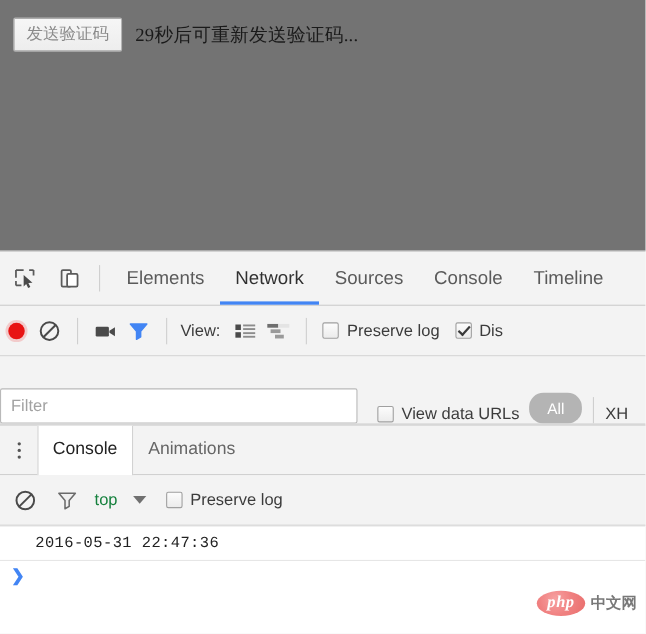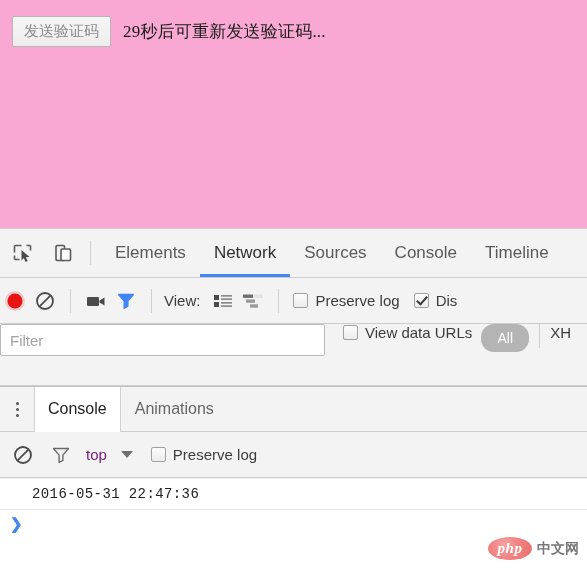--- a/index.html
+++ b/index.html
@@ -18,21 +18,21 @@
     height: 576px;
     overflow: hidden;
   }
 
   
   .page-area {
     position: absolute;
     left: 0; top: 0;
     width: 587px;
     height: 228px;
-    background: #f9a8d4;
+    background: #737373;
     box-sizing: border-box;
     padding-left: 28px;
   }
 
   .verify-row {
     position: absolute;
     left: 12px;
     top: 16px;
     display: flex;
     align-items: center;
@@ -186,21 +186,21 @@
     margin-left: 7px;
     white-space: nowrap;
   }
 
   
   .filter-bar {
     height: 62px;
     background: #f3f3f3;
     border-bottom: 1px solid #cdcdcd;
     display: flex;
-    align-items: flex-start;
+    align-items: flex-end;
     box-sizing: border-box;
     padding: 0 20px 0 0;
     white-space: nowrap;
     overflow: hidden;
   }
 
   .filter-input {
     width: 325px;
     height: 32px;
     margin-left: 0px;
@@ -301,21 +301,21 @@
     display: flex;
     align-items: center;
     padding-left: 8px;
     box-sizing: border-box;
     white-space: nowrap;
     overflow: hidden;
   }
 
   .ctx-label {
     font-size: 15px;
-    color: #701a75;
+    color: #15803d;
     margin-left: 10px;
     flex: none;
   }
   .caret {
     width: 0; height: 0;
     border-left: 6px solid transparent;
     border-right: 6px solid transparent;
     border-top: 7px solid #707070;
     margin-left: 14px;
     flex: none;

